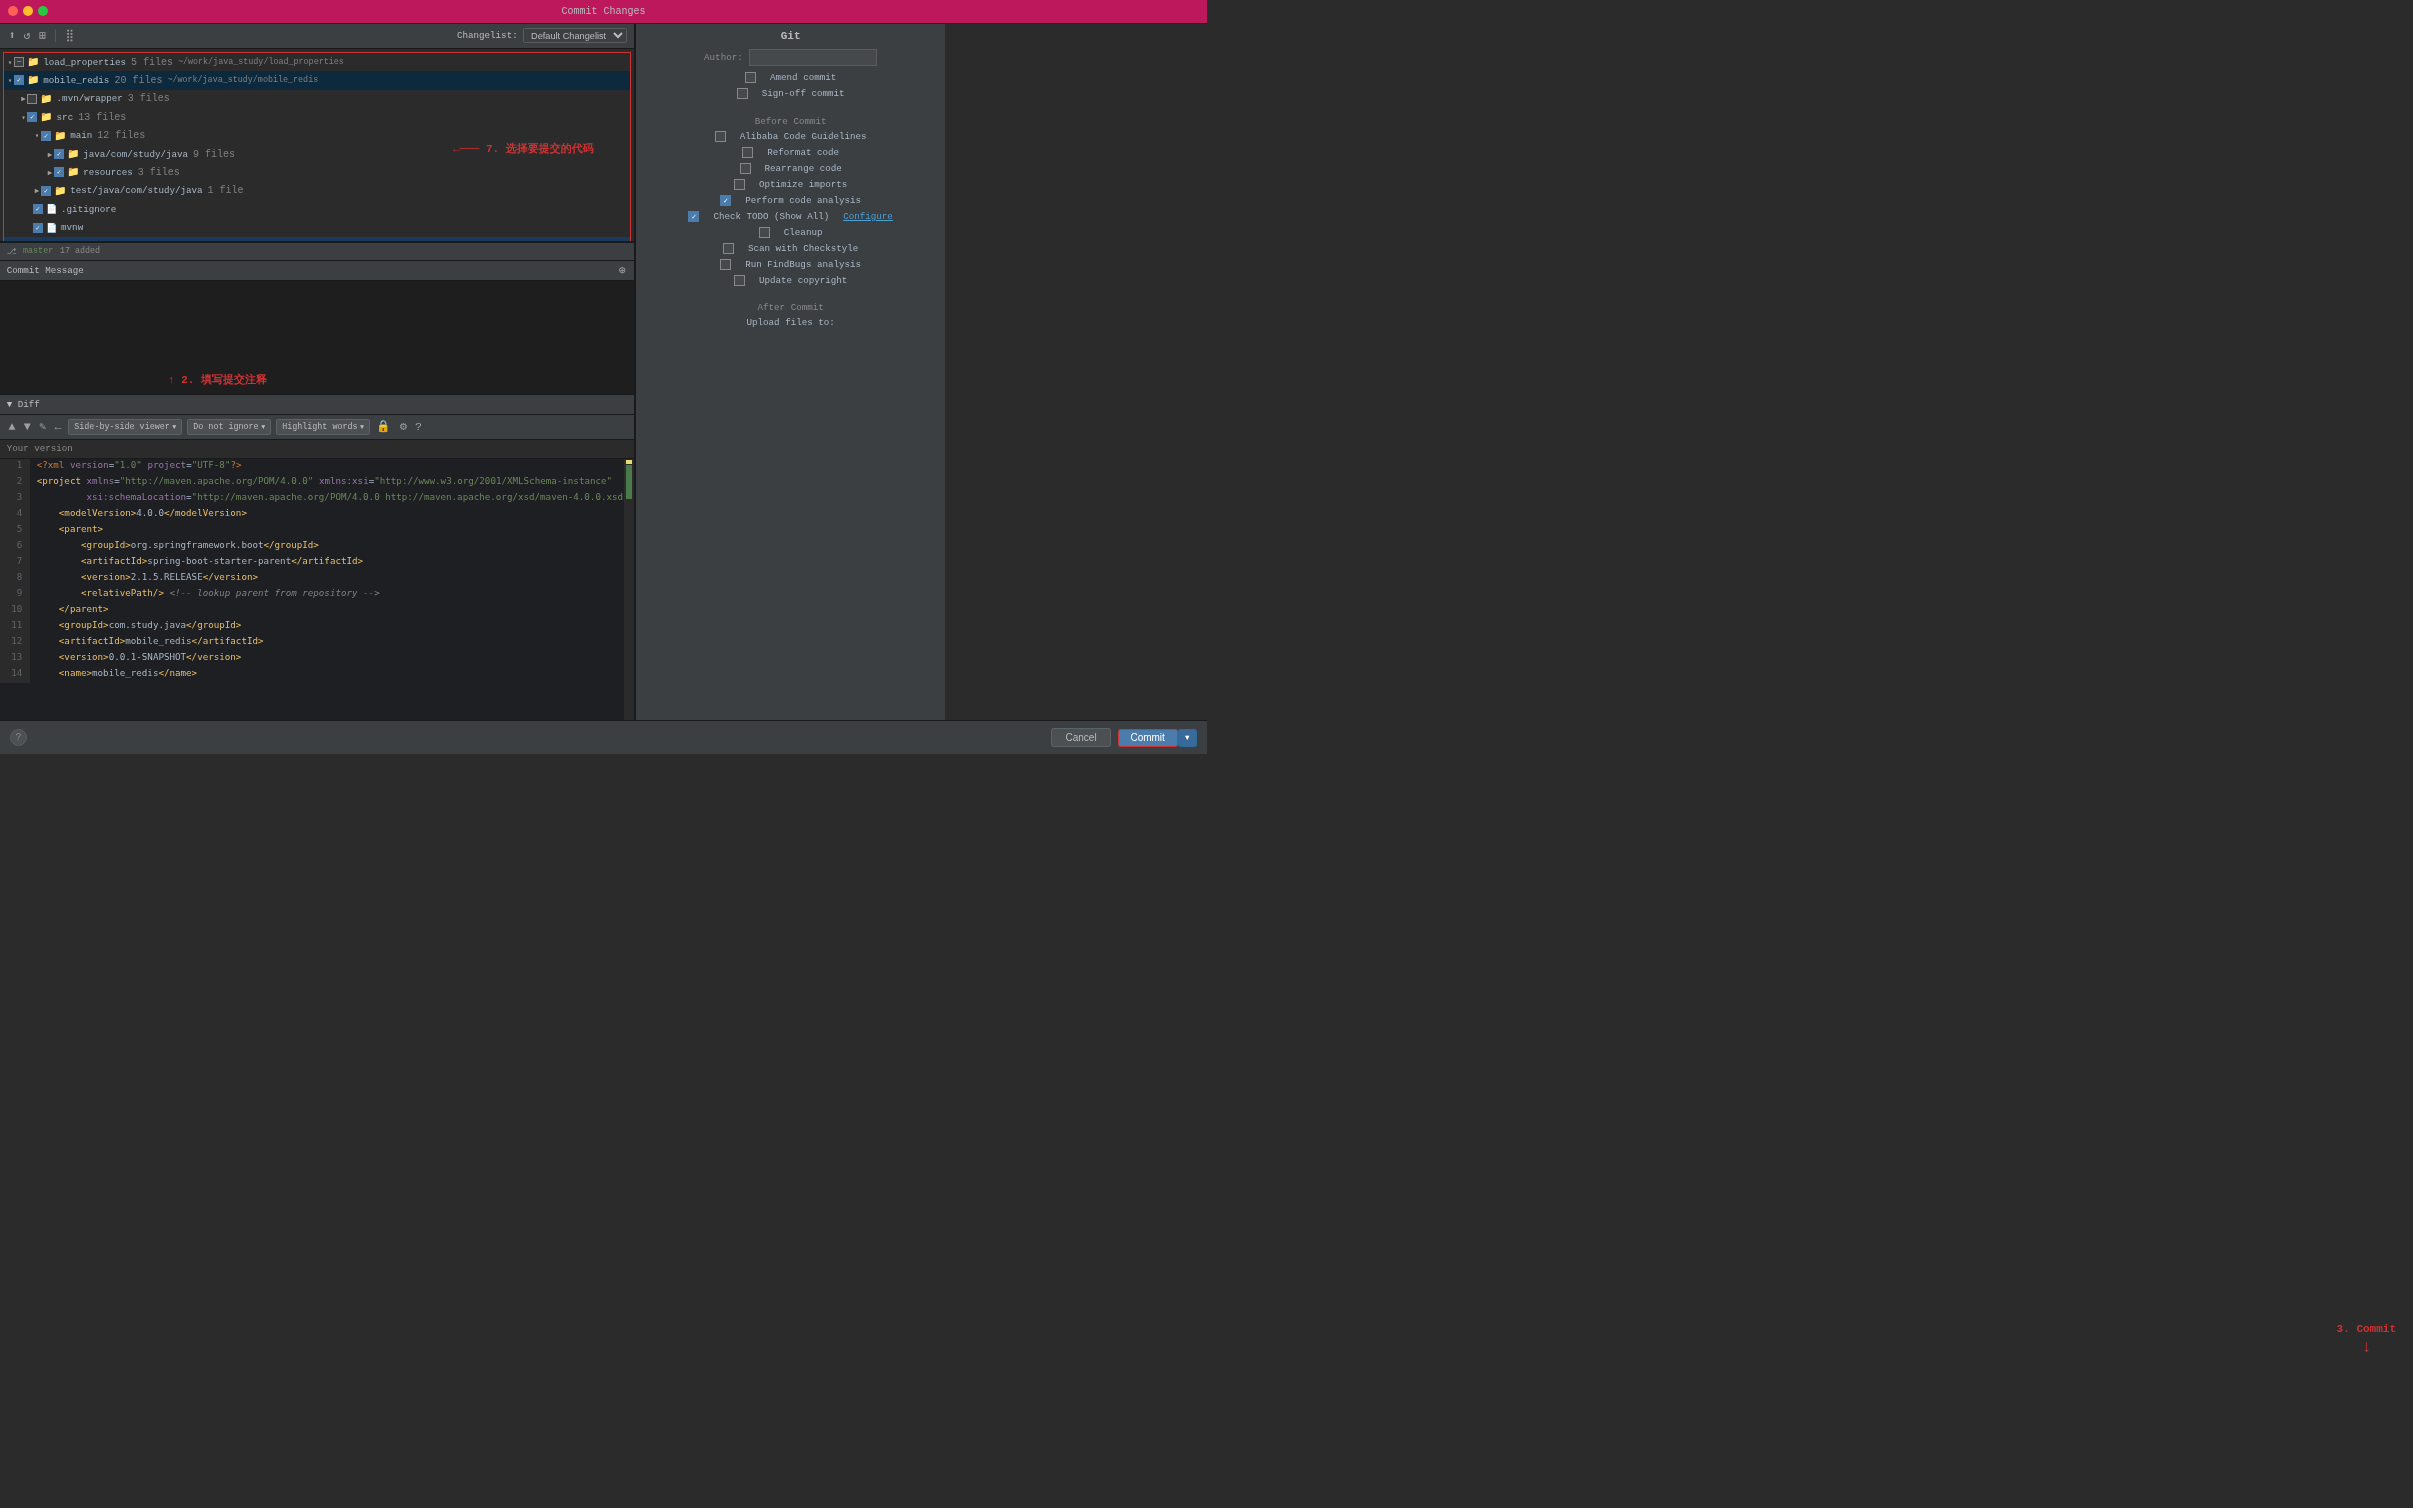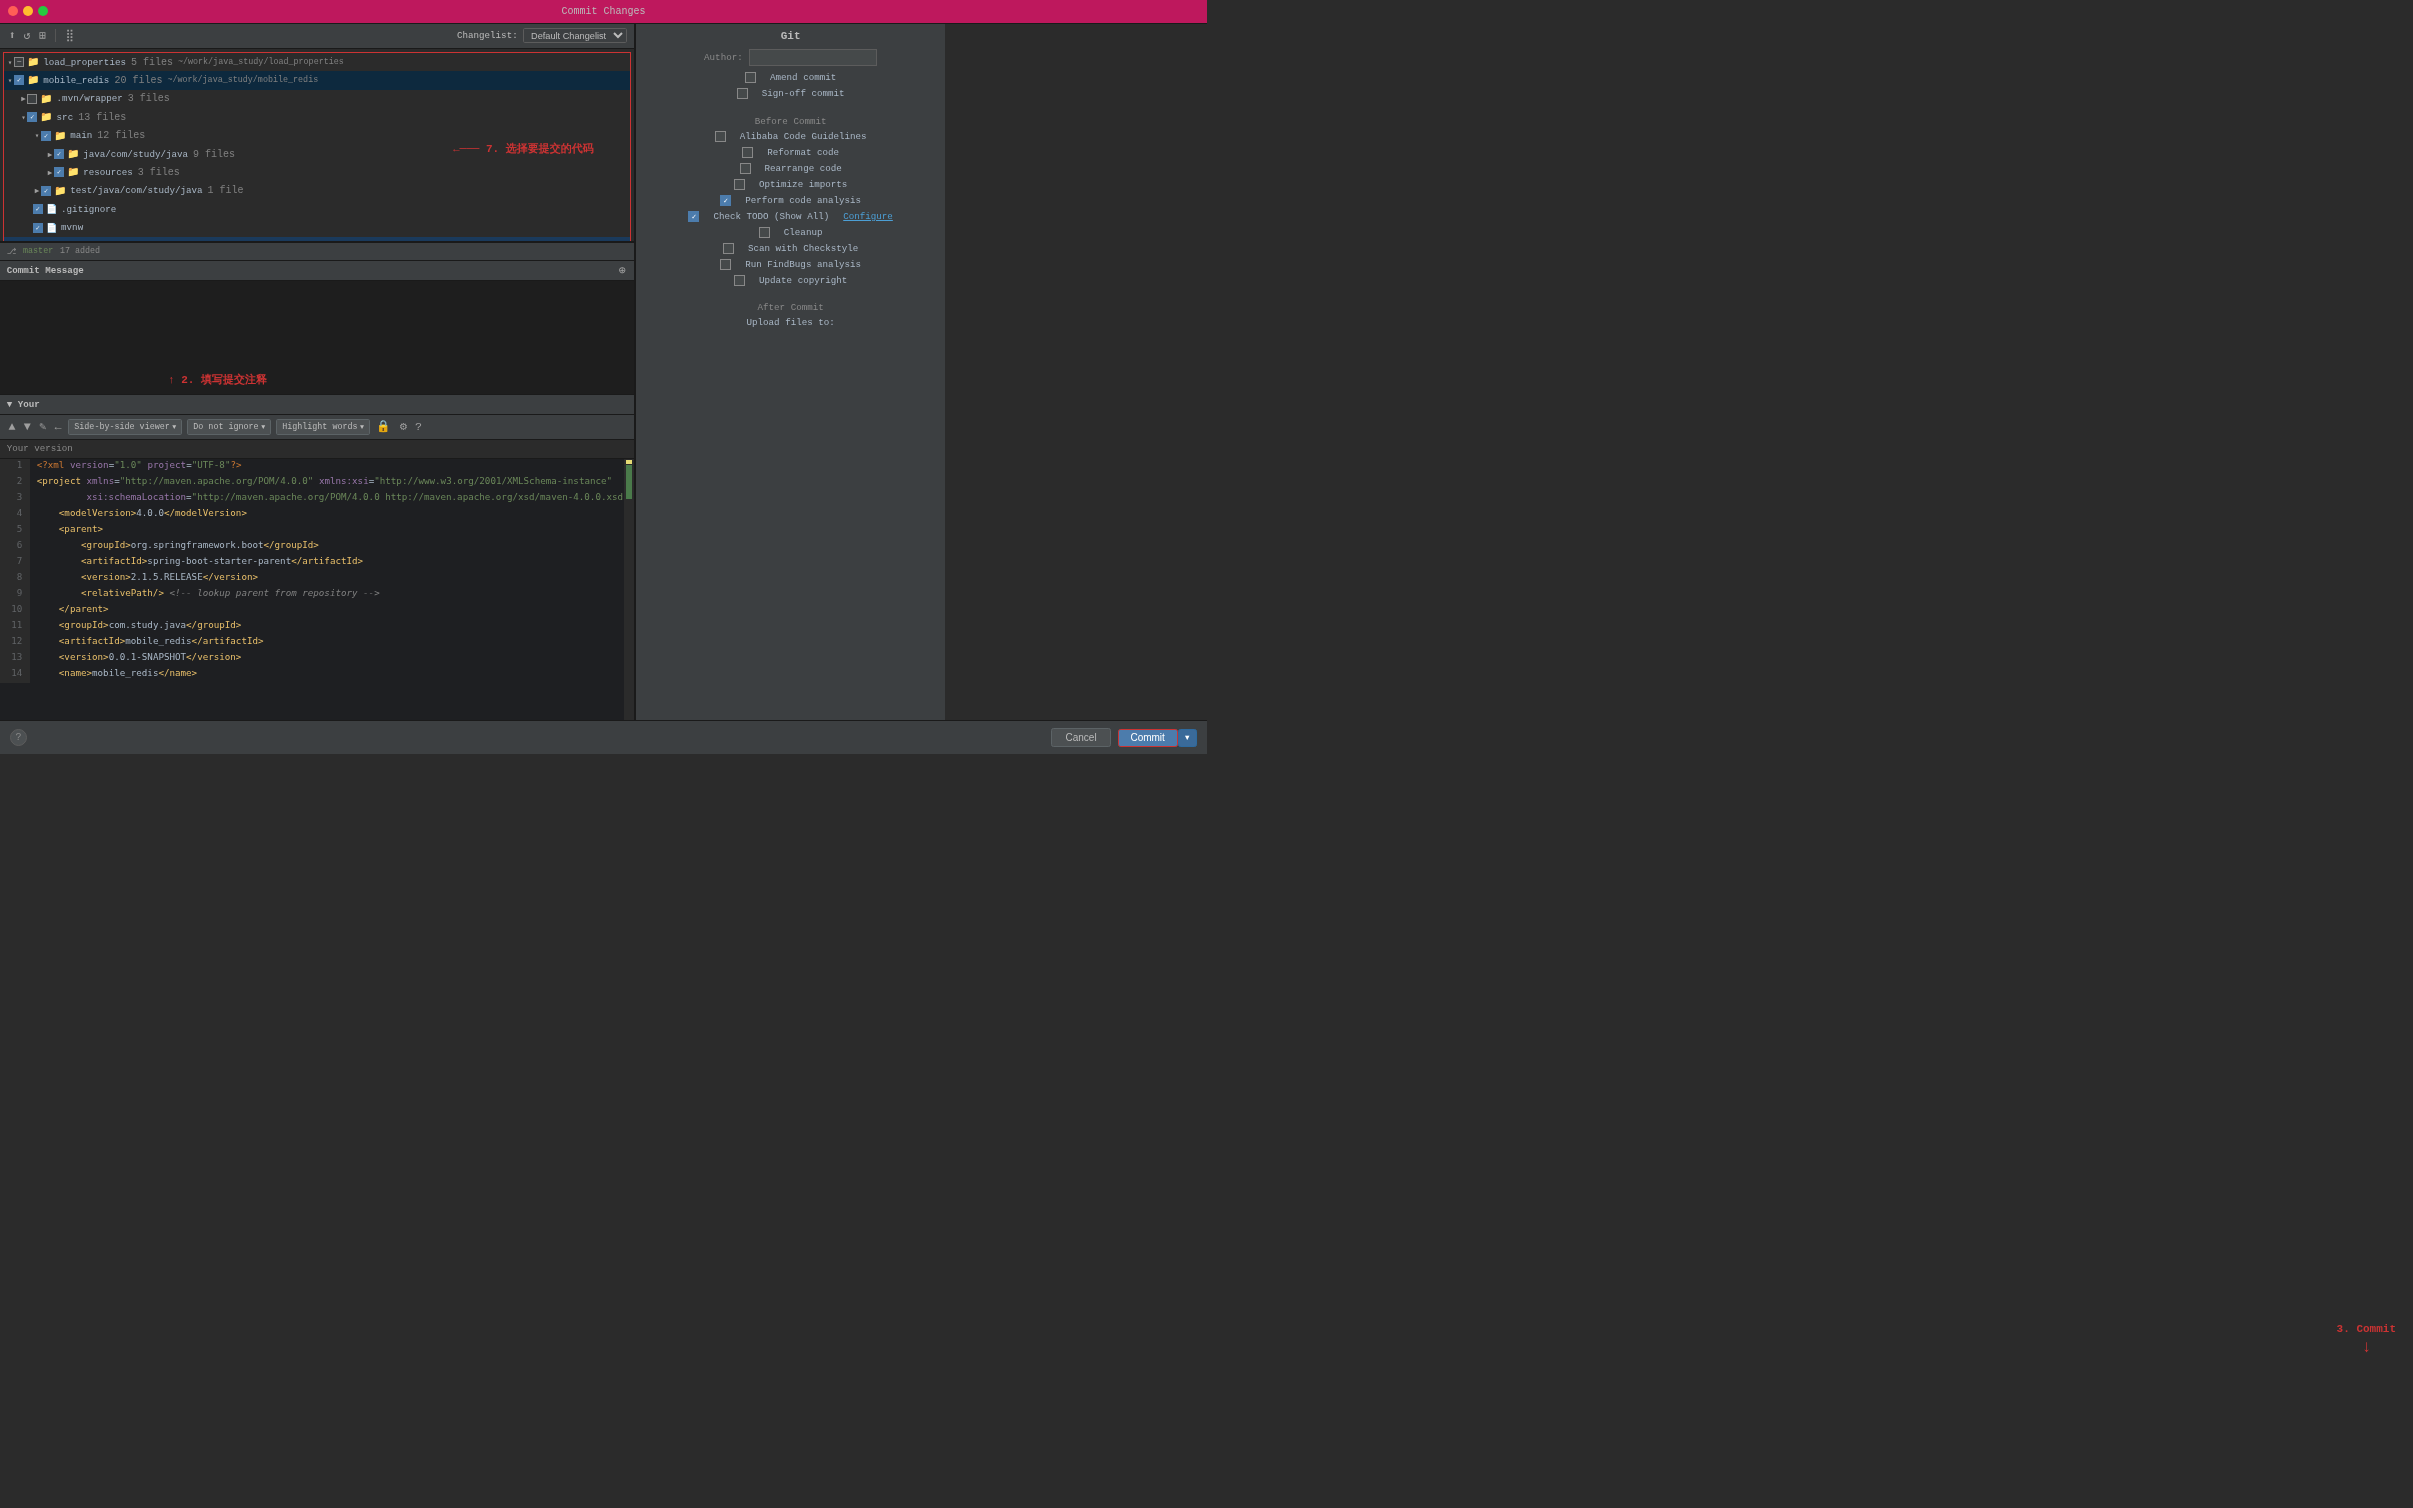--- a/index.html
+++ b/index.html
@@ -161,21 +161,21 @@
     }
     .section-header {
       background: #3c3f41;
       height: 20px;
       display: flex;
       align-items: center;
       padding: 0 6.7px;
       justify-content: space-between;
       border-bottom: 0.8px solid #1a1a1a;
     }
-    .section-title { color: #bbbbbb; font-size: 9.2px; font-weight: bold; text-align: center; }
+    .section-title { color: #bbbbbb; font-size: 9.2px; font-weight: normal; text-align: center; }
     .commit-msg-area {
       flex: 1;
       background: #1e1e1e;
       display: flex;
     }
     .commit-textarea {
       flex: 1;
       background: transparent;
       border: none;
       color: #a9b7c6;
@@ -544,21 +544,21 @@
 
       <div style="position:relative;">
         <div style="position:absolute; bottom:6.7px; left:168px; color:#cc3333; font-size:11px; font-weight:bold;">
           ↑ <span>2. 填写提交注释</span>
         </div>
       </div>
     </div>
 
     <div class="diff-section">
       <div class="section-header">
-        <span class="section-title">▼ Your</span>
+        <span class="section-title">▼ Diff</span>
       </div>
       <div class="diff-toolbar">
         <span class="toolbar-icon">▲</span>
         <span class="toolbar-icon">▼</span>
         <span class="toolbar-icon">✎</span>
         <span class="toolbar-icon">←</span>
         <div class="diff-btn">
           <span>Side-by-side viewer</span>
           <span class="arrow">▼</span>
         </div>

